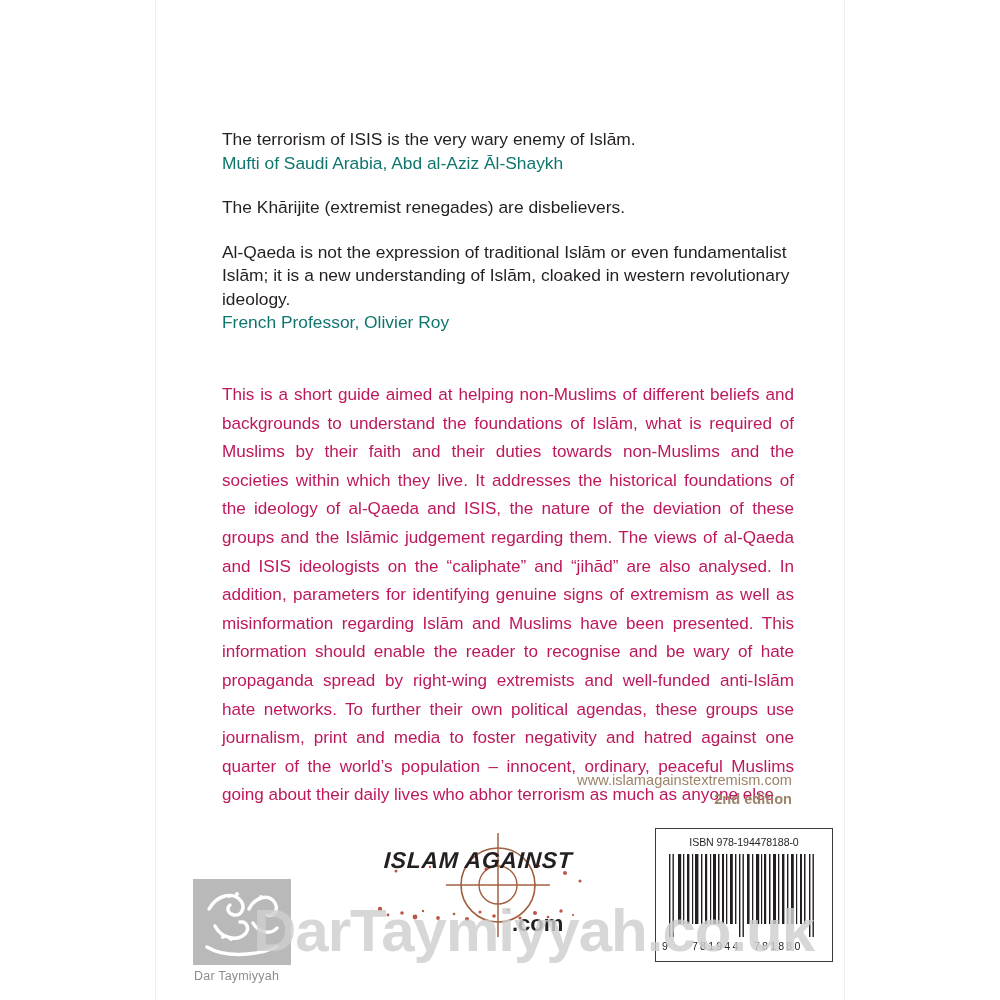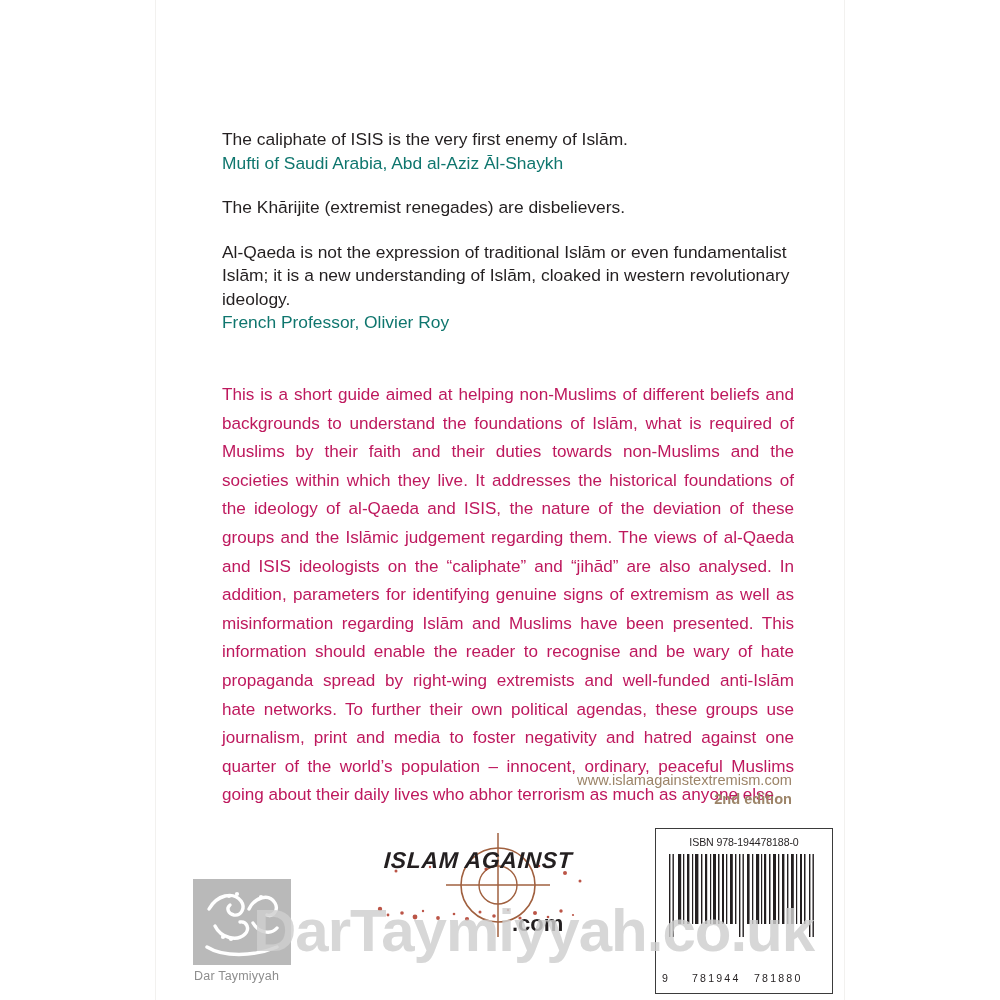--- a/index.html
+++ b/index.html
@@ -168,21 +168,21 @@
     z-index: 3;
   }
   .splatter { position: absolute; left: 0; top: 22px; z-index: 2; }
 
   
   .barcode-box {
     position: absolute;
     left: 655px;
     top: 828px;
     width: 178px;
-    height: 166px;
+    height: 134px;
     border: 1.4px solid #3b3b3b;
     background: #ffffff;
     box-sizing: border-box;
     padding-left: 16px;
   }
   .isbn-text {
     position: absolute;
     top: 7px;
     left: 0;
     width: 100%;
@@ -230,21 +230,21 @@
 <body>
 
 <div class="page-sheet"></div>
 
 <div class="content">
 
 
   <div class="quotes">
 
     <div class="quote-block">
-      <div class="quote-text">The caliphate of ISIS is the very first enemy of Islām.</div>
+      <div class="quote-text">The terrorism of ISIS is the very wary enemy of Islām.</div>
       <div class="quote-attr">Mufti of Saudi Arabia, Abd al-Aziz Āl-Shaykh</div>
     </div>
 
     <div class="quote-block">
       <div class="quote-text">The Khārijite (extremist renegades) are disbelievers.</div>
     </div>
 
     <div class="quote-block">
       <div class="quote-text">Al-Qaeda is not the expression of traditional Islām or even fundamentalist Islām; it is a new understanding of Islām, cloaked in western revolutionary ideology.</div>
       <div class="quote-attr">French Professor, Olivier Roy</div>

